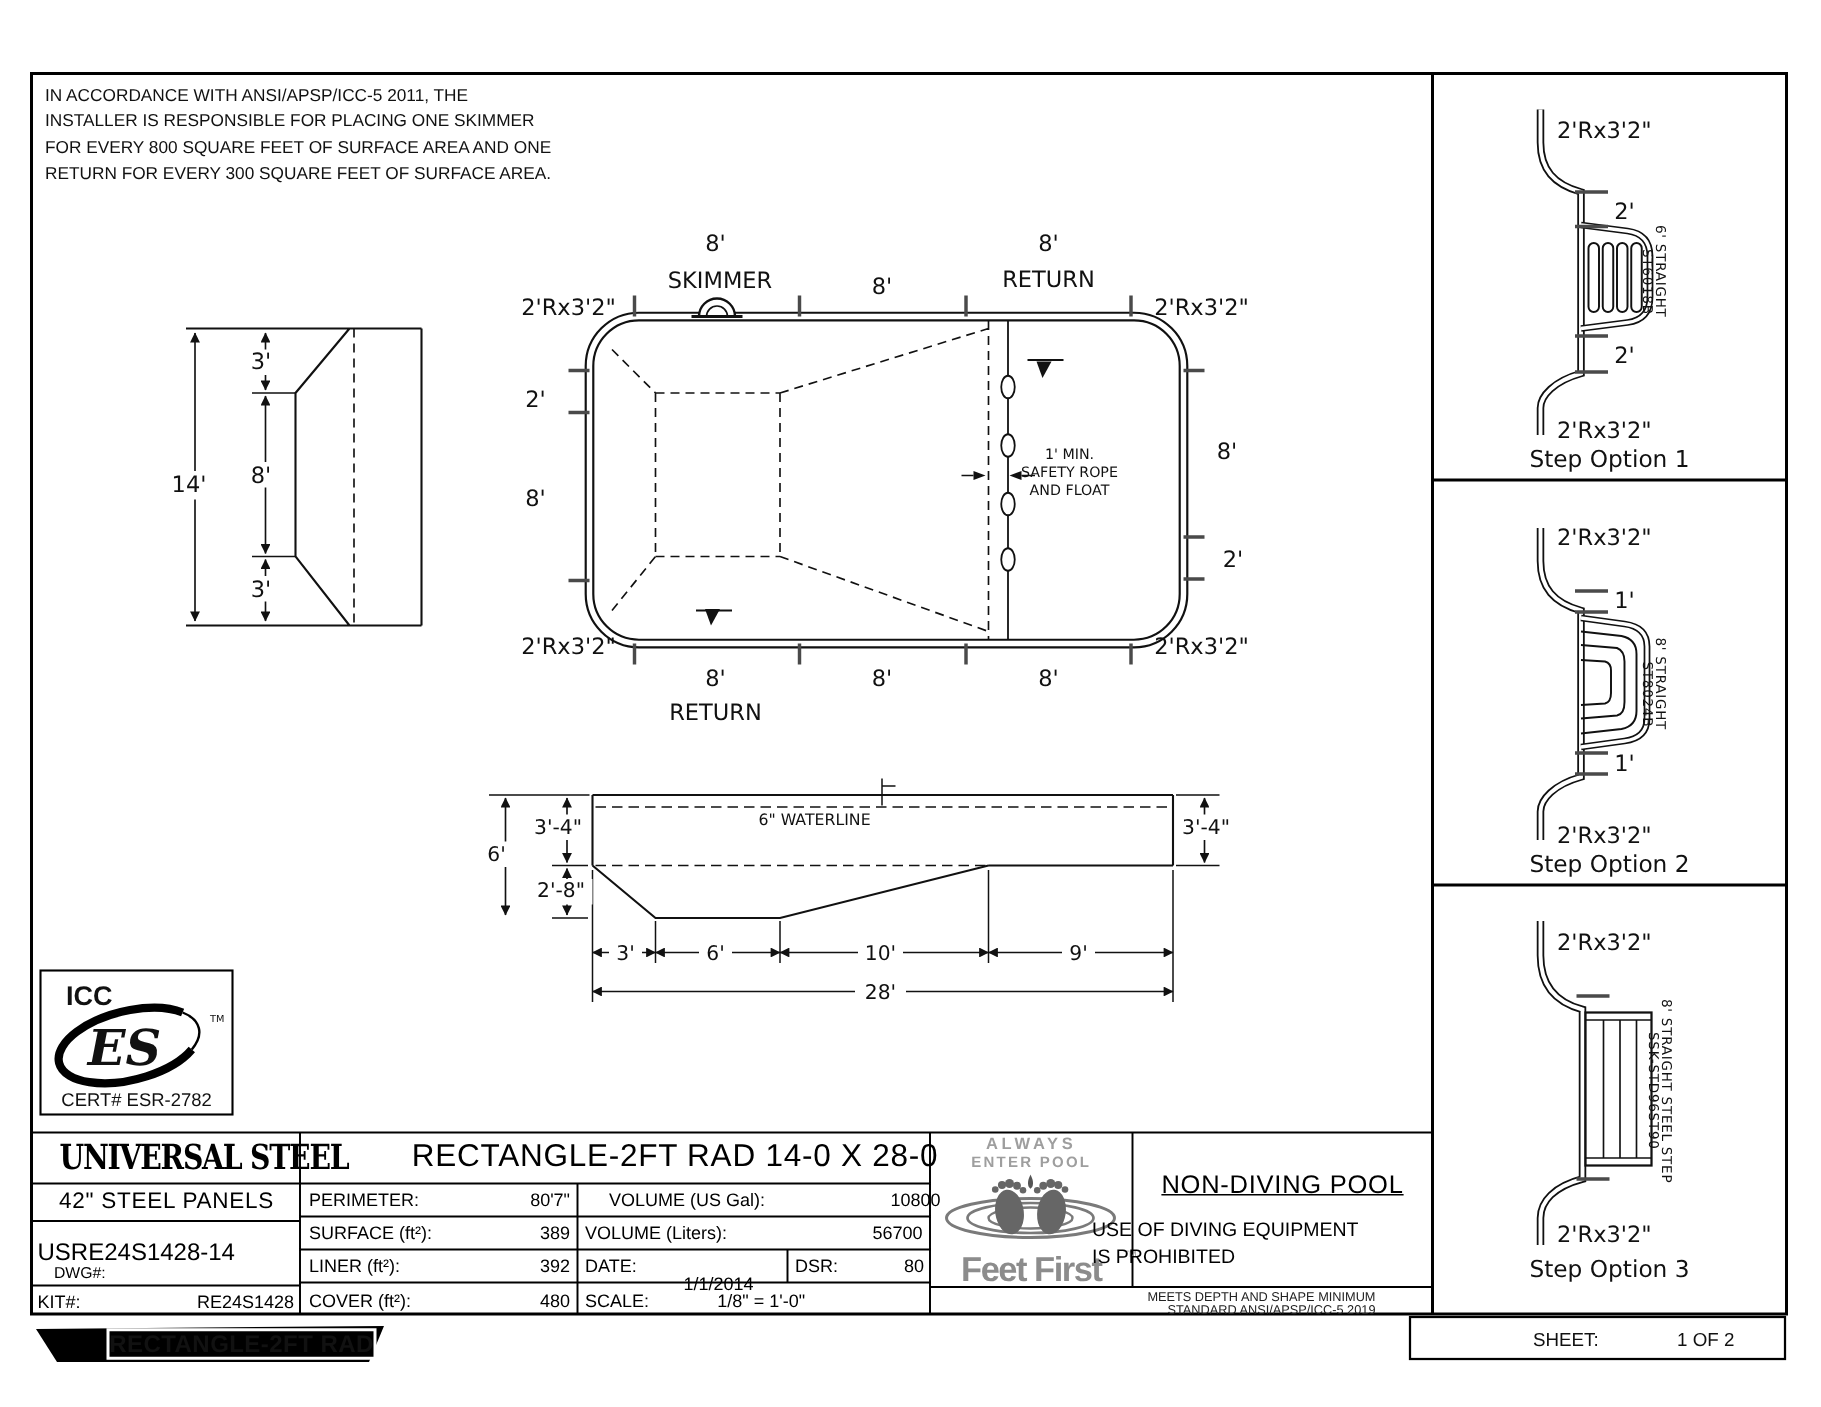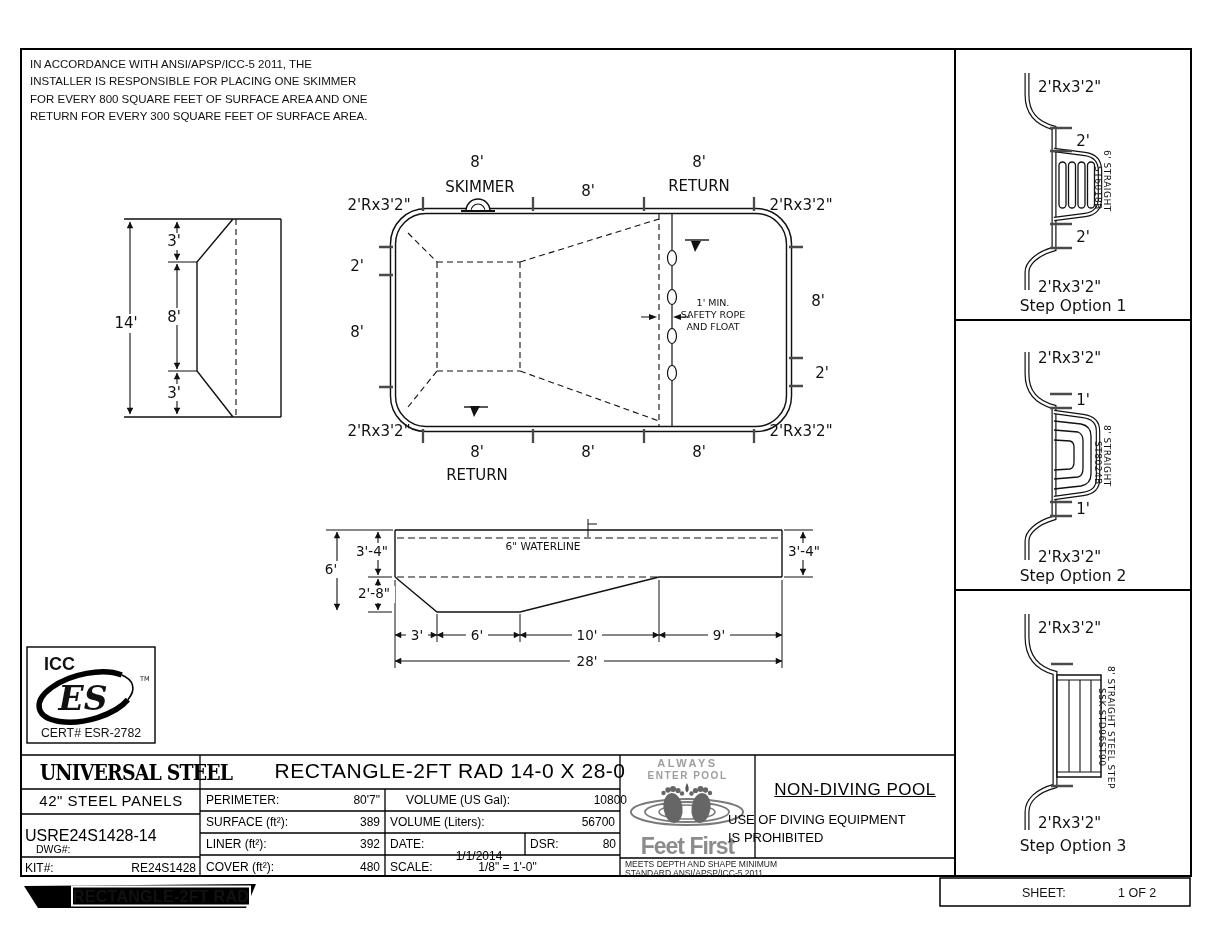--- a/index.html
+++ b/index.html
@@ -36,21 +36,21 @@
   .tbc{text-align:center;}
   .company{left:24px;top:757px;width:174px;height:30px;text-align:center;
            font-family:"DejaVu Serif",serif;font-weight:bold;font-size:23px;
            transform:scaleX(.82);letter-spacing:-1px;line-height:30px;}
   .panels{left:24px;top:792px;width:174px;text-align:center;font-size:15px;letter-spacing:.5px;}
   .dwgnum{left:25px;top:827px;font-size:16px;}
   .title{left:202px;top:759px;width:496px;text-align:center;font-size:21px;letter-spacing:.5px;}
   .ndt{left:760px;top:780px;width:190px;text-align:center;font-size:17px;letter-spacing:.5px;
        text-decoration:underline;font-weight:500;}
   .nd{width:190px;left:728px;text-align:left;font-size:13px;}
-  .meets{left:625px;width:328px;text-align:left;font-size:8.5px;color:#222;}
+  .meets{left:589px;width:328px;text-align:right;font-size:8.5px;color:#222;}
   .ffarc{left:622px;width:131px;text-align:center;font-weight:bold;color:#9e9e9e;}
   .ffbrand{left:620px;top:833px;width:135px;text-align:center;font-size:23px;font-weight:bold;
            color:#8c8c8c;letter-spacing:-1px;}
   .fftm{left:749px;top:834px;font-size:6px;color:#9e9e9e;}
 </style>
 </head>
 <body>
 
 <div class="sheet">
 
@@ -316,15 +316,15 @@
         <circle cx="83" cy="11" r="2.2"></circle>
   </g>
 </svg>
 <div class="abs ffbrand">Feet First</div>
 <div class="abs fftm">TM</div>
 
 <div class="abs ndt">NON-DIVING POOL</div>
 <div class="abs nd" style="top:812px;">USE OF DIVING EQUIPMENT</div>
 <div class="abs nd" style="top:830px;">IS PROHIBITED</div>
 <div class="abs meets" style="top:859px;">MEETS DEPTH AND SHAPE MINIMUM</div>
-<div class="abs meets" style="top:868px;">STANDARD ANSI/APSP/ICC-5 2011</div>
+<div class="abs meets" style="top:868px;">STANDARD ANSI/APSP/ICC-5 2019</div>
 
 </div>
 
 </body></html>

